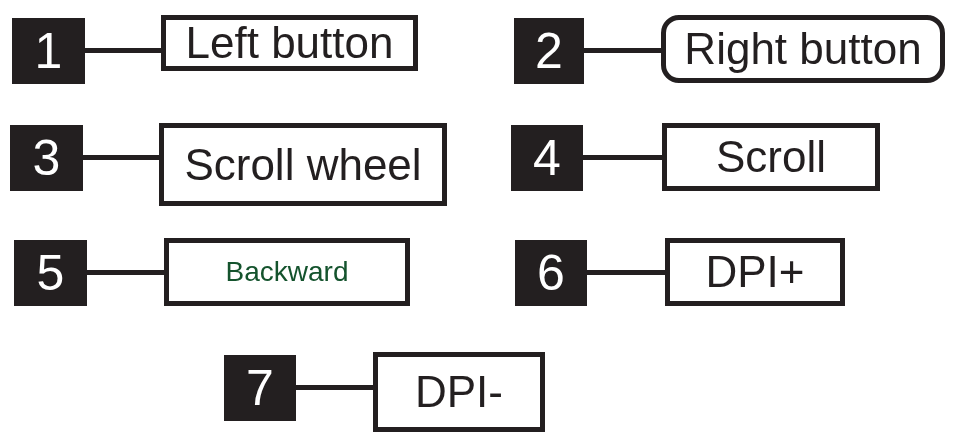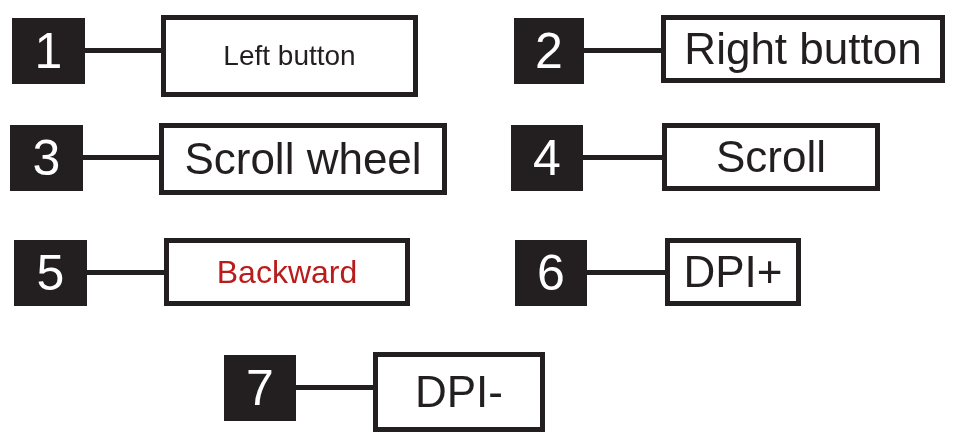--- a/index.html
+++ b/index.html
@@ -56,45 +56,45 @@
   }
 </style>
 </head>
 <body>
 
 <div id="legend-canvas" style="background: rgb(255, 255, 255);">
 
 <div class="callout">
       <div class="connector" style="left: 82px; top: 48px; width: 84px; background: rgb(35, 31, 32);"></div>
       <div class="num-badge" style="left: 12px; top: 18px; width: 73px; height: 66px; font-size: 50px; background: rgb(35, 31, 32); color: rgb(255, 255, 255);">1</div>
-      <div class="label-box" style="left: 161px; top: 15px; width: 257px; height: 82px; font-size: 28px; border-color: rgb(35, 31, 32); color: rgb(35, 31, 32);">Left button</div>
+      <div class="label-box" style="left: 161px; top: 15px; width: 257px; height: 56px; font-size: 44px; border-color: rgb(35, 31, 32); color: rgb(35, 31, 32);">Left button</div>
     </div>
     <div class="callout">
       <div class="connector" style="left: 581px; top: 48px; width: 84px; background: rgb(35, 31, 32);"></div>
       <div class="num-badge" style="left: 514px; top: 18px; width: 70px; height: 66px; font-size: 50px; background: rgb(35, 31, 32); color: rgb(255, 255, 255);">2</div>
-      <div class="label-box" style="left: 661px; top: 15px; width: 284px; height: 68px; font-size: 44px; border-color: rgb(35, 31, 32); color: rgb(35, 31, 32);">Right button</div>
+      <div class="label-box" style="left: 661px; top: 15px; width: 284px; height: 68px; font-size: 44px; border-color: rgb(35, 31, 32); color: rgb(35, 31, 32); border-radius: 18px;">Right button</div>
     </div>
     <div class="callout">
       <div class="connector" style="left: 80px; top: 155px; width: 84px; background: rgb(35, 31, 32);"></div>
       <div class="num-badge" style="left: 10px; top: 125px; width: 73px; height: 66px; font-size: 50px; background: rgb(35, 31, 32); color: rgb(255, 255, 255);">3</div>
-      <div class="label-box" style="left: 159px; top: 123px; width: 288px; height: 72px; font-size: 44px; border-color: rgb(35, 31, 32); color: rgb(35, 31, 32);">Scroll wheel</div>
+      <div class="label-box" style="left: 159px; top: 123px; width: 288px; height: 83px; font-size: 44px; border-color: rgb(35, 31, 32); color: rgb(35, 31, 32);">Scroll wheel</div>
     </div>
     <div class="callout">
       <div class="connector" style="left: 580px; top: 155px; width: 86px; background: rgb(35, 31, 32);"></div>
       <div class="num-badge" style="left: 511px; top: 125px; width: 72px; height: 66px; font-size: 50px; background: rgb(35, 31, 32); color: rgb(255, 255, 255);">4</div>
       <div class="label-box" style="left: 662px; top: 123px; width: 218px; height: 68px; font-size: 44px; border-color: rgb(35, 31, 32); color: rgb(35, 31, 32);">Scroll</div>
     </div>
     <div class="callout">
       <div class="connector" style="left: 84px; top: 270px; width: 84px; background: rgb(35, 31, 32);"></div>
       <div class="num-badge" style="left: 14px; top: 240px; width: 73px; height: 66px; font-size: 50px; background: rgb(35, 31, 32); color: rgb(255, 255, 255);">5</div>
-      <div class="label-box" style="left: 164px; top: 238px; width: 246px; height: 68px; font-size: 32px; border-color: rgb(35, 31, 32); color: #b91c1c;">Backward</div>
+      <div class="label-box" style="left: 164px; top: 238px; width: 246px; height: 68px; font-size: 28px; border-color: rgb(35, 31, 32); color: #14532d;">Backward</div>
     </div>
     <div class="callout">
       <div class="connector" style="left: 584px; top: 270px; width: 85px; background: rgb(35, 31, 32);"></div>
       <div class="num-badge" style="left: 515px; top: 240px; width: 72px; height: 66px; font-size: 50px; background: rgb(35, 31, 32); color: rgb(255, 255, 255);">6</div>
-      <div class="label-box" style="left: 665px; top: 238px; width: 136px; height: 68px; font-size: 44px; border-color: rgb(35, 31, 32); color: rgb(35, 31, 32);">DPI+</div>
+      <div class="label-box" style="left: 665px; top: 238px; width: 180px; height: 68px; font-size: 44px; border-color: rgb(35, 31, 32); color: rgb(35, 31, 32);">DPI+</div>
     </div>
     <div class="callout">
       <div class="connector" style="left: 293px; top: 385px; width: 84px; background: rgb(35, 31, 32);"></div>
       <div class="num-badge" style="left: 224px; top: 355px; width: 72px; height: 66px; font-size: 50px; background: rgb(35, 31, 32); color: rgb(255, 255, 255);">7</div>
       <div class="label-box" style="left: 373px; top: 352px; width: 172px; height: 80px; font-size: 44px; border-color: rgb(35, 31, 32); color: rgb(35, 31, 32);">DPI-</div>
     </div>
   </div>
 
 </body></html>

